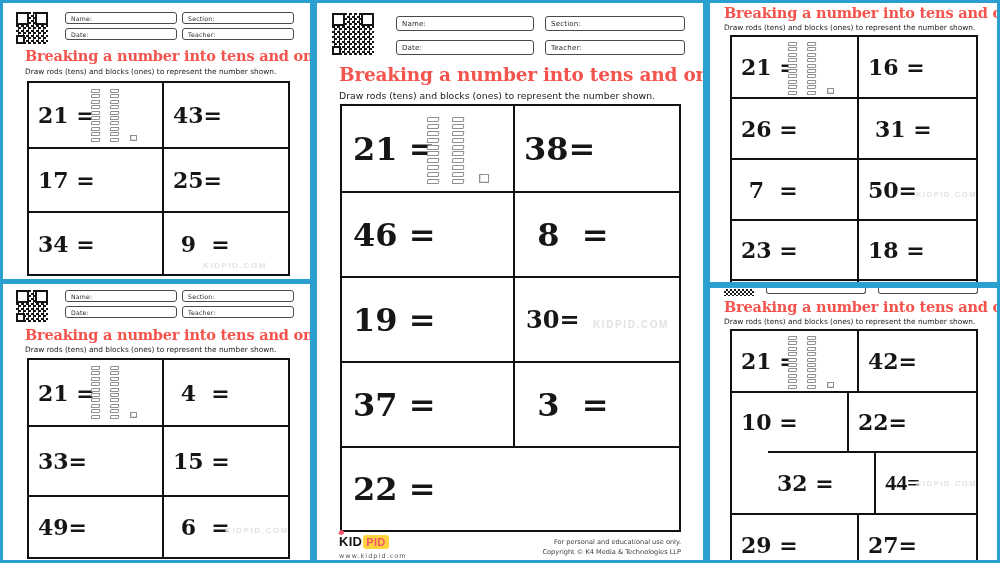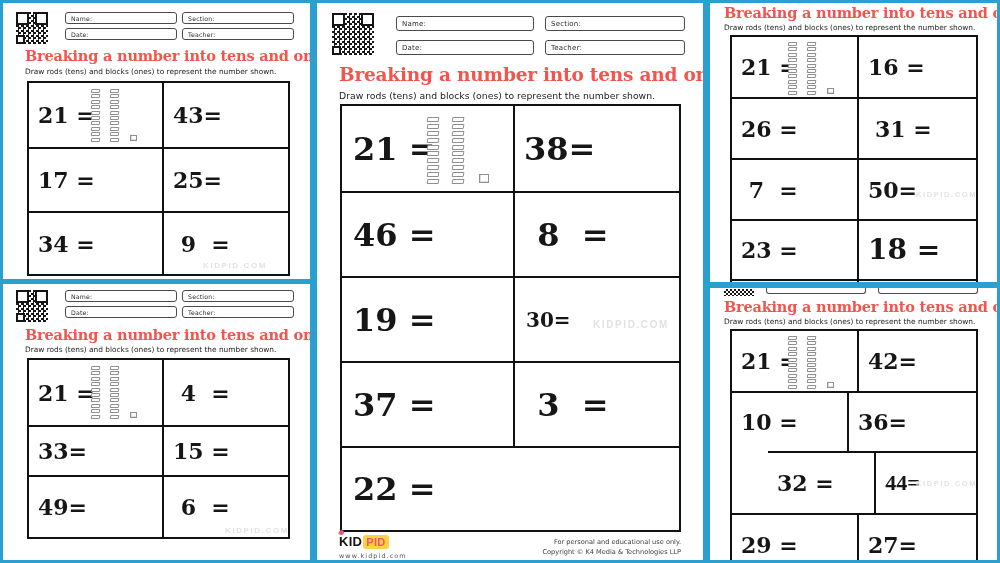--- a/index.html
+++ b/index.html
@@ -224,21 +224,21 @@
                 <i class="cube"></i>
                 <i class="cube"></i>
               </div>
               <i class="block"></i>
             </div>
         </div>
         <div class="tcell r" style="width:126px;">
           <span class="num" style="font-size:22px;"> 4  =</span>
           </div>
       </div>
-      <div class="trow" style="height:50px;">
+      <div class="trow" style="height:70px;">
         <div class="tcell" style="width:133px;">
           <span class="num" style="font-size:22px;">33=</span>
           </div>
         <div class="tcell r" style="width:126px;">
           <span class="num" style="font-size:22px;">15 =</span>
           </div>
       </div>
       <div class="trow" style="height:62px;">
         <div class="tcell" style="width:133px;">
           <span class="num" style="font-size:22px;">49=</span>
@@ -313,21 +313,21 @@
           </div>
         <div class="tcell r" style="width:166px; padding-left:11px;">
           <span class="num" style="font-size:32px;"> 8  =</span>
           </div>
       </div>
       <div class="trow" style="height:85px;">
         <div class="tcell" style="width:171px; padding-left:11px;">
           <span class="num" style="font-size:32px;">19 =</span>
           </div>
         <div class="tcell r" style="width:166px; padding-left:11px;">
-          <span class="num" style="font-size:20px;">30=</span>
+          <span class="num" style="font-size:24px;">30=</span>
           </div>
       </div>
       <div class="trow" style="height:85px;">
         <div class="tcell" style="width:171px; padding-left:11px;">
           <span class="num" style="font-size:32px;">37 =</span>
           </div>
         <div class="tcell r" style="width:166px; padding-left:11px;">
           <span class="num" style="font-size:32px;"> 3  =</span>
           </div>
       </div>
@@ -407,21 +407,21 @@
           </div>
         <div class="tcell r" style="width:119px;">
           <span class="num" style="font-size:22px;">50=</span>
           </div>
       </div>
       <div class="trow" style="height:60px;">
         <div class="tcell" style="width:125px;">
           <span class="num" style="font-size:22px;">23 =</span>
           </div>
         <div class="tcell r" style="width:119px;">
-          <span class="num" style="font-size:28px;">18 =</span>
+          <span class="num" style="font-size:22px;">18 =</span>
           </div>
       </div>
       <div class="trow partial-row" style="height:4px;">
         <div class="tcell" style="width:125px;"></div>
         <div class="tcell r" style="width:119px;"></div>
       </div>
     </div>
     <span class="wm" style="left:206px; top:187px; font-size:7.5px;">KIDPID.COM</span>
   </div>
 
@@ -467,21 +467,21 @@
         </div>
         <div class="tcell r" style="width:119px;">
           <span class="num" style="font-size:22px;">42=</span>
           </div>
       </div>
       <div class="trow" style="height:60px;">
         <div class="tcell" style="width:115px;">
           <span class="num" style="font-size:22px;">10 =</span>
           </div>
         <div class="tcell r" style="width:119px;">
-          <span class="num" style="font-size:22px;">36=</span>
+          <span class="num" style="font-size:22px;">22=</span>
           </div>
       </div>
       <div class="trow" style="height:62px;margin-left:36px;">
         <div class="tcell" style="width:125px;">
           <span class="num" style="font-size:22px;">32 =</span>
           </div>
         <div class="tcell r" style="width:119px;">
           <span class="num" style="font-size:22px;font-family:Liberation Serif, serif;">44=</span>
           </div>
       </div>

